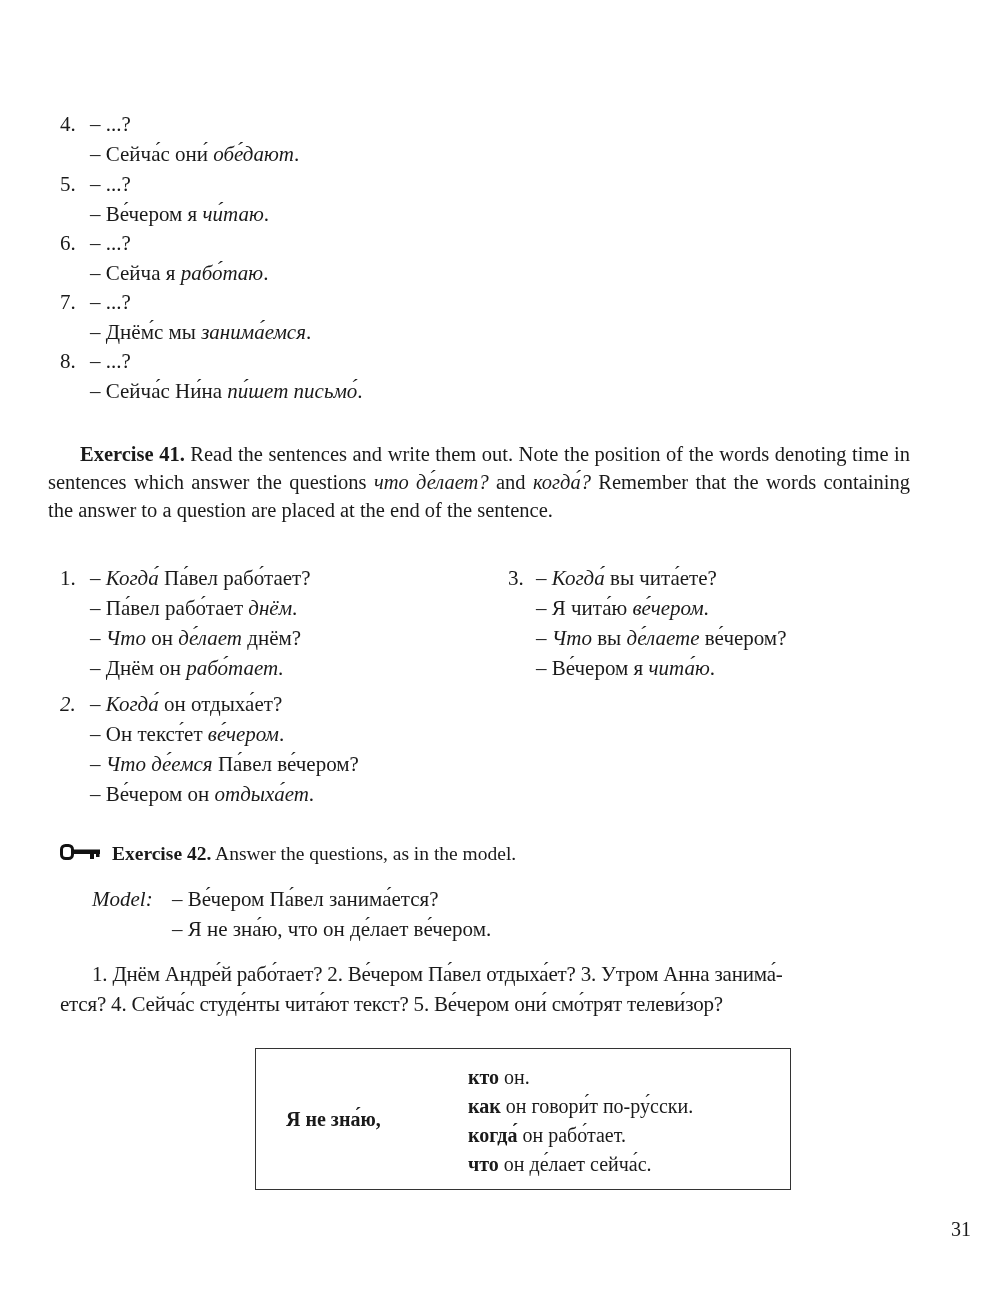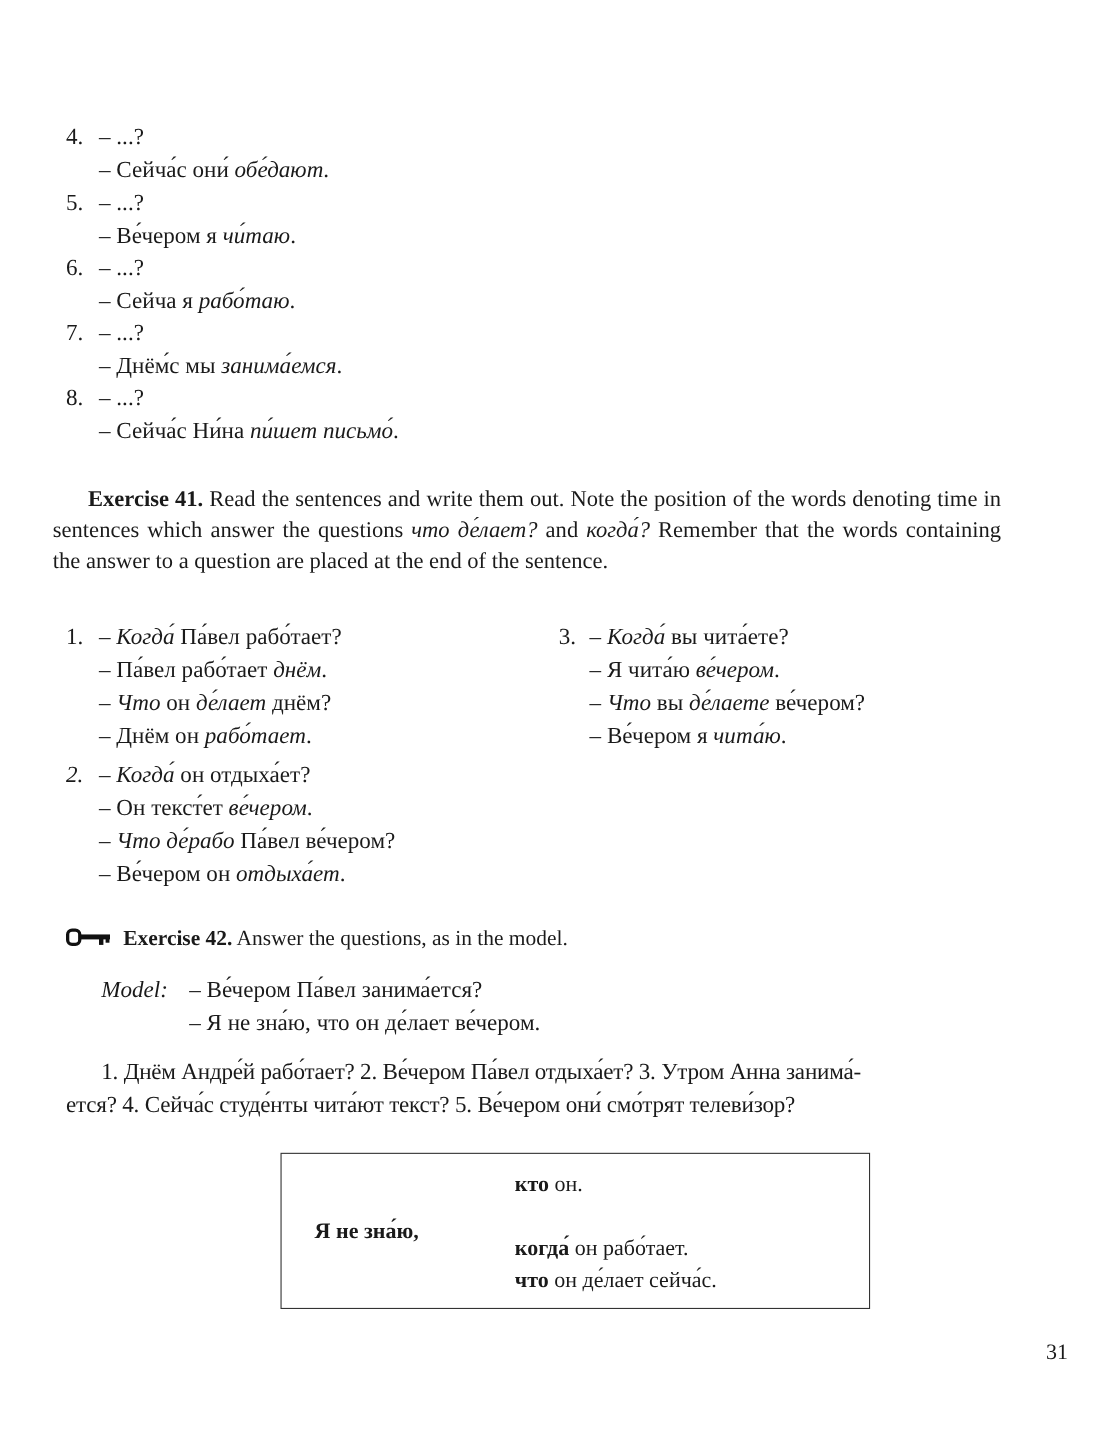--- a/index.html
+++ b/index.html
@@ -92,21 +92,21 @@
 
 <div>
   <div class="line it" style="left:60px;top:692px;">2.</div>
   <div class="line" style="left:90px;top:692px;">
     <span>– </span><span class="it">Когда́</span><span> он отдыха́ет?</span>
   </div>
   <div class="line" style="left:90px;top:722px;">
     <span>– Он текст́ет </span><span class="it">ве́чером</span><span>.</span>
   </div>
   <div class="line" style="left:90px;top:752px;">
-    <span>– </span><span class="it">Что де́рабо</span><span> Па́вел ве́чером?</span>
+    <span>– </span><span class="it">Что де́емся</span><span> Па́вел ве́чером?</span>
   </div>
   <div class="line" style="left:90px;top:782px;">
     <span>– Ве́чером он </span><span class="it">отдыха́ет</span><span>.</span>
   </div>
 </div>
 
 <div>
   <div class="line" style="left:508px;top:566px;">3.</div>
   <div class="line" style="left:536px;top:566px;">
     <span>– </span><span class="it">Когда́</span><span> вы чита́ете?</span>
@@ -139,20 +139,23 @@
 <div class="line" style="left:172px;top:917px;">– Я не зна́ю, что он де́лает ве́чером.</div>
 
 <div class="line" style="left:92px;top:962px;letter-spacing:-0.2px;">1. Днём Андре́й рабо́тает? 2. Ве́чером Па́вел отдыха́ет? 3. Утром Анна занима́-</div>
 <div class="line" style="left:60px;top:992px;letter-spacing:-0.2px;">ется? 4. Сейча́с студе́нты чита́ют текст? 5. Ве́чером они́ смо́трят телеви́зор?</div>
 
 <div class="box">
   <div class="line bd" style="left:30px;top:58px;font-size:20px;">Я не зна́ю,</div>
   <div class="line" style="left:212px;top:16px;font-size:20px;">
     <span class="bd">кто</span><span> он.</span>
   </div>
+  <div class="line" style="left:212px;top:45px;font-size:20px;">
+    <span class="bd">как</span><span> он говори́т по-ру́сски.</span>
+  </div>
   <div class="line" style="left:212px;top:74px;font-size:20px;">
     <span class="bd">когда́</span><span> он рабо́тает.</span>
   </div>
   <div class="line" style="left:212px;top:103px;font-size:20px;">
     <span class="bd">что</span><span> он де́лает сейча́с.</span>
   </div>
 </div>
 
 <div class="pagenum">31</div>
 

